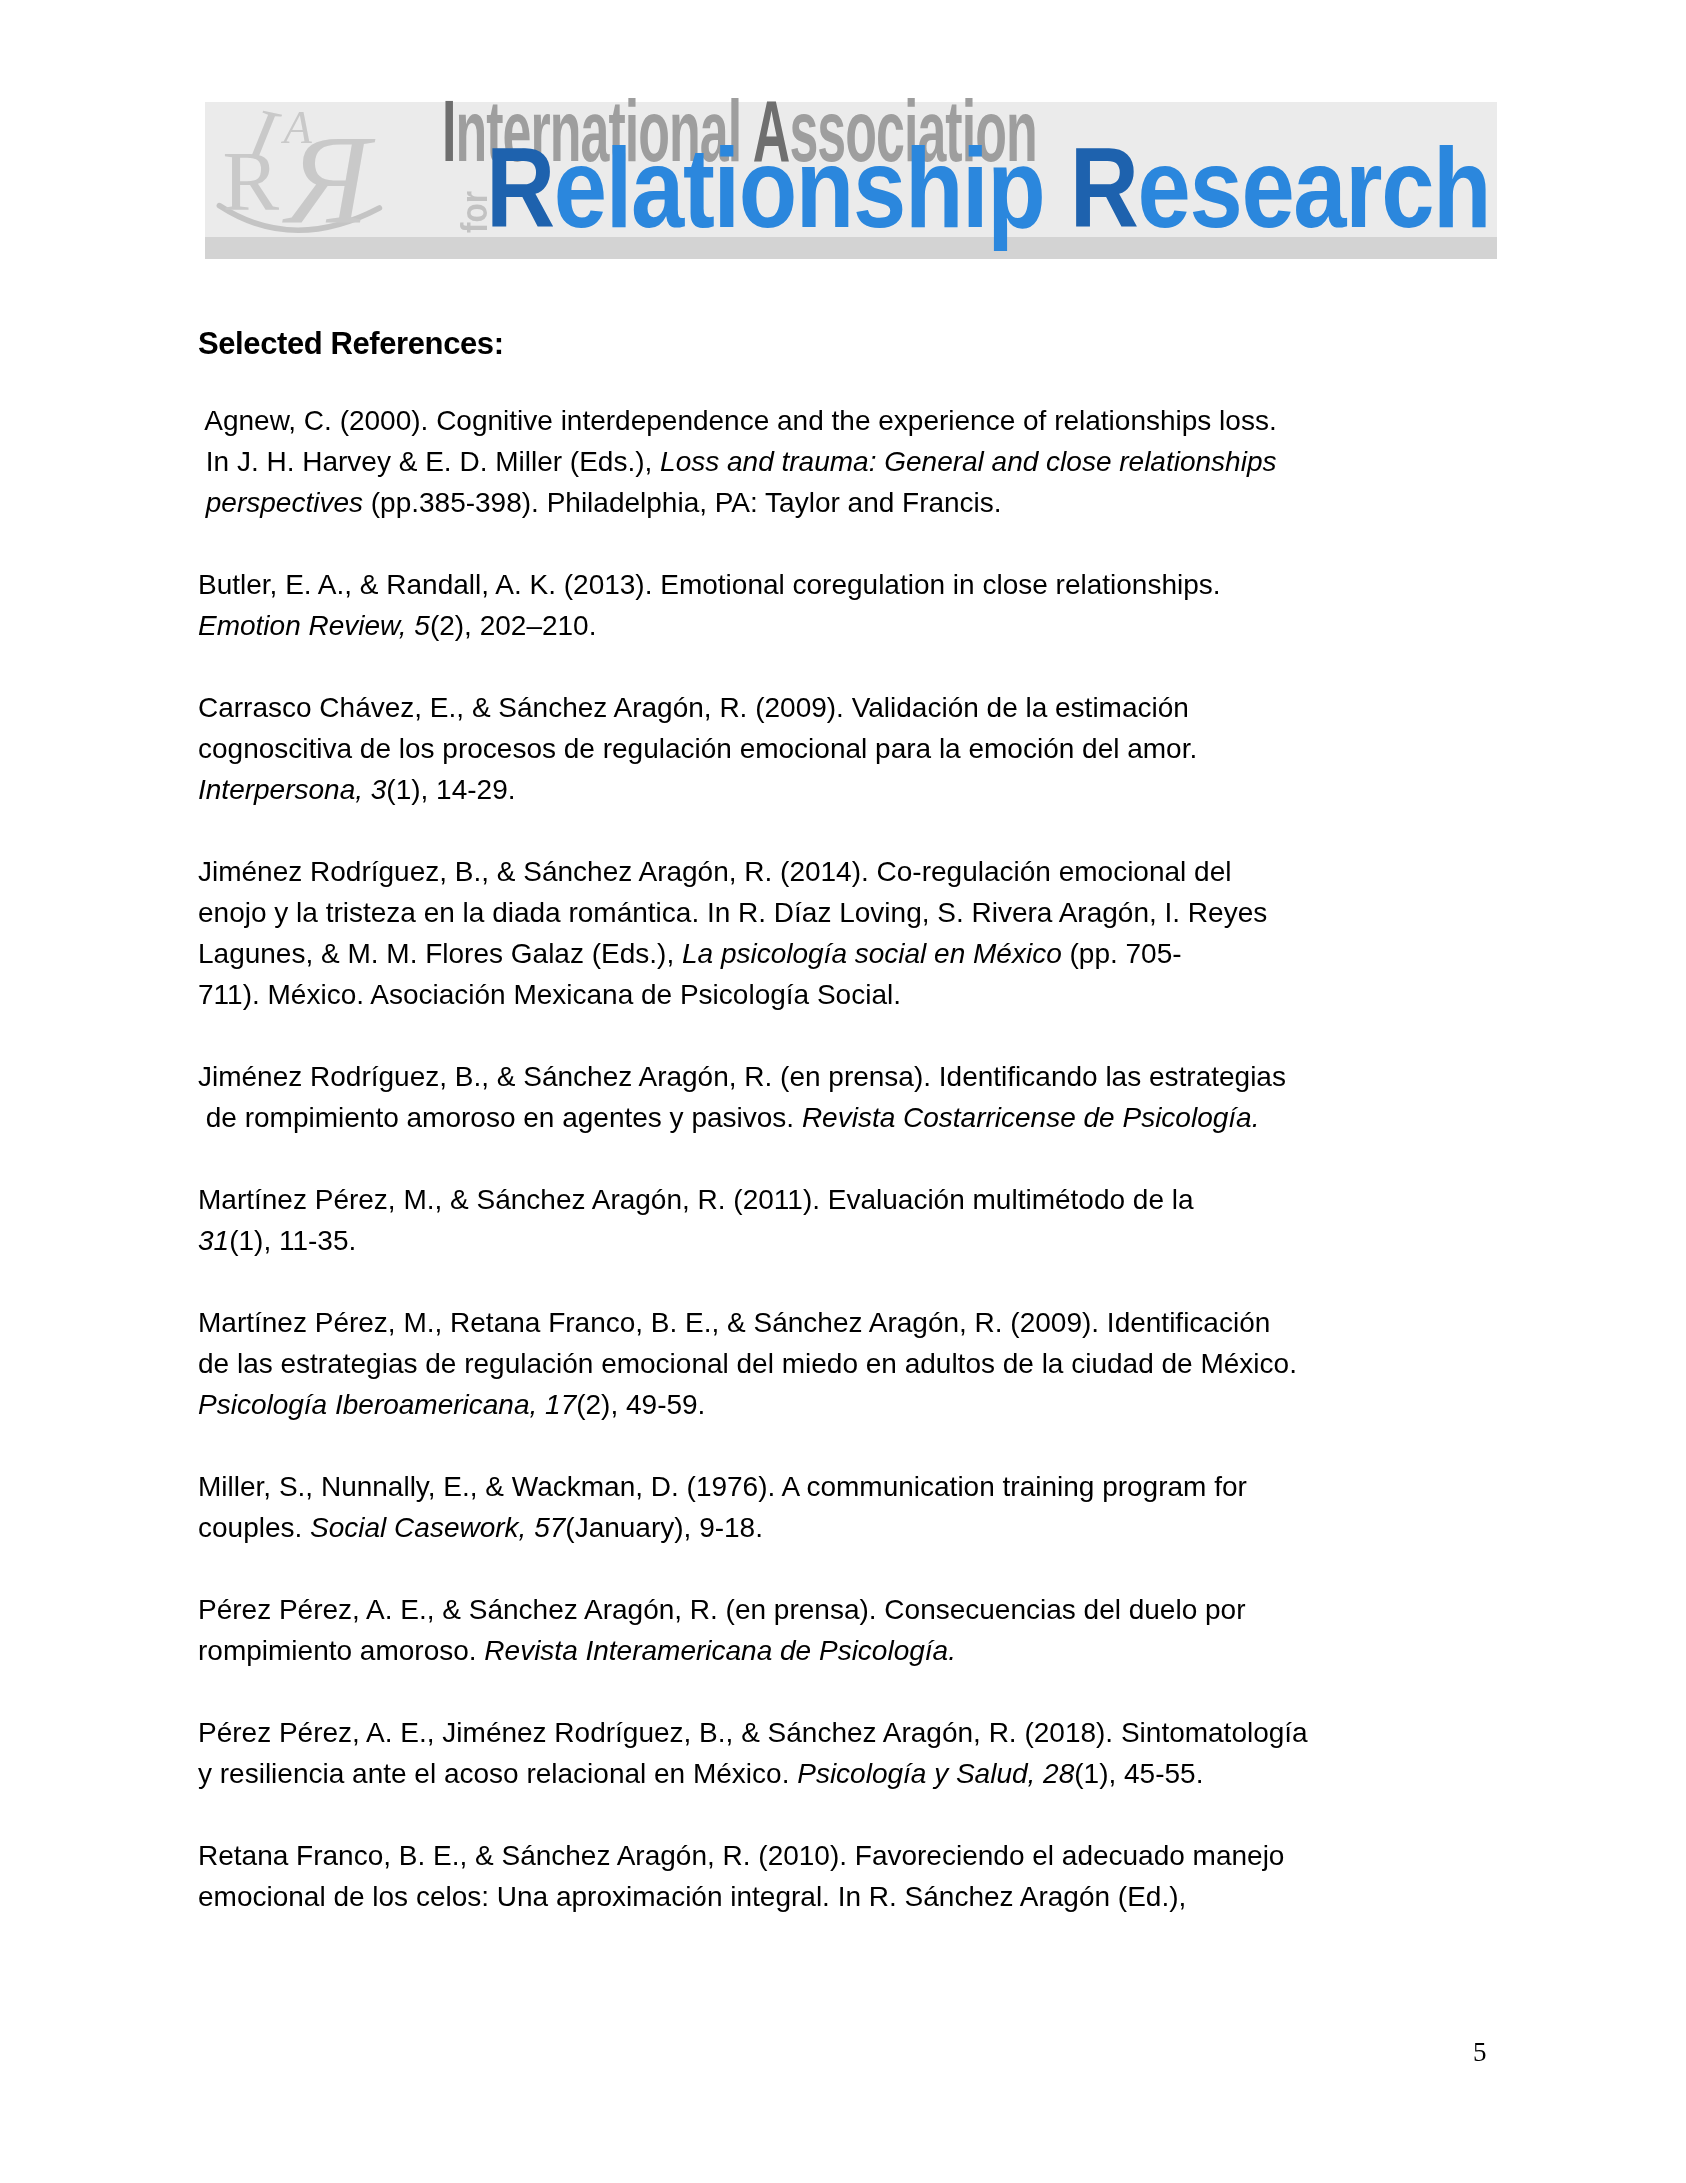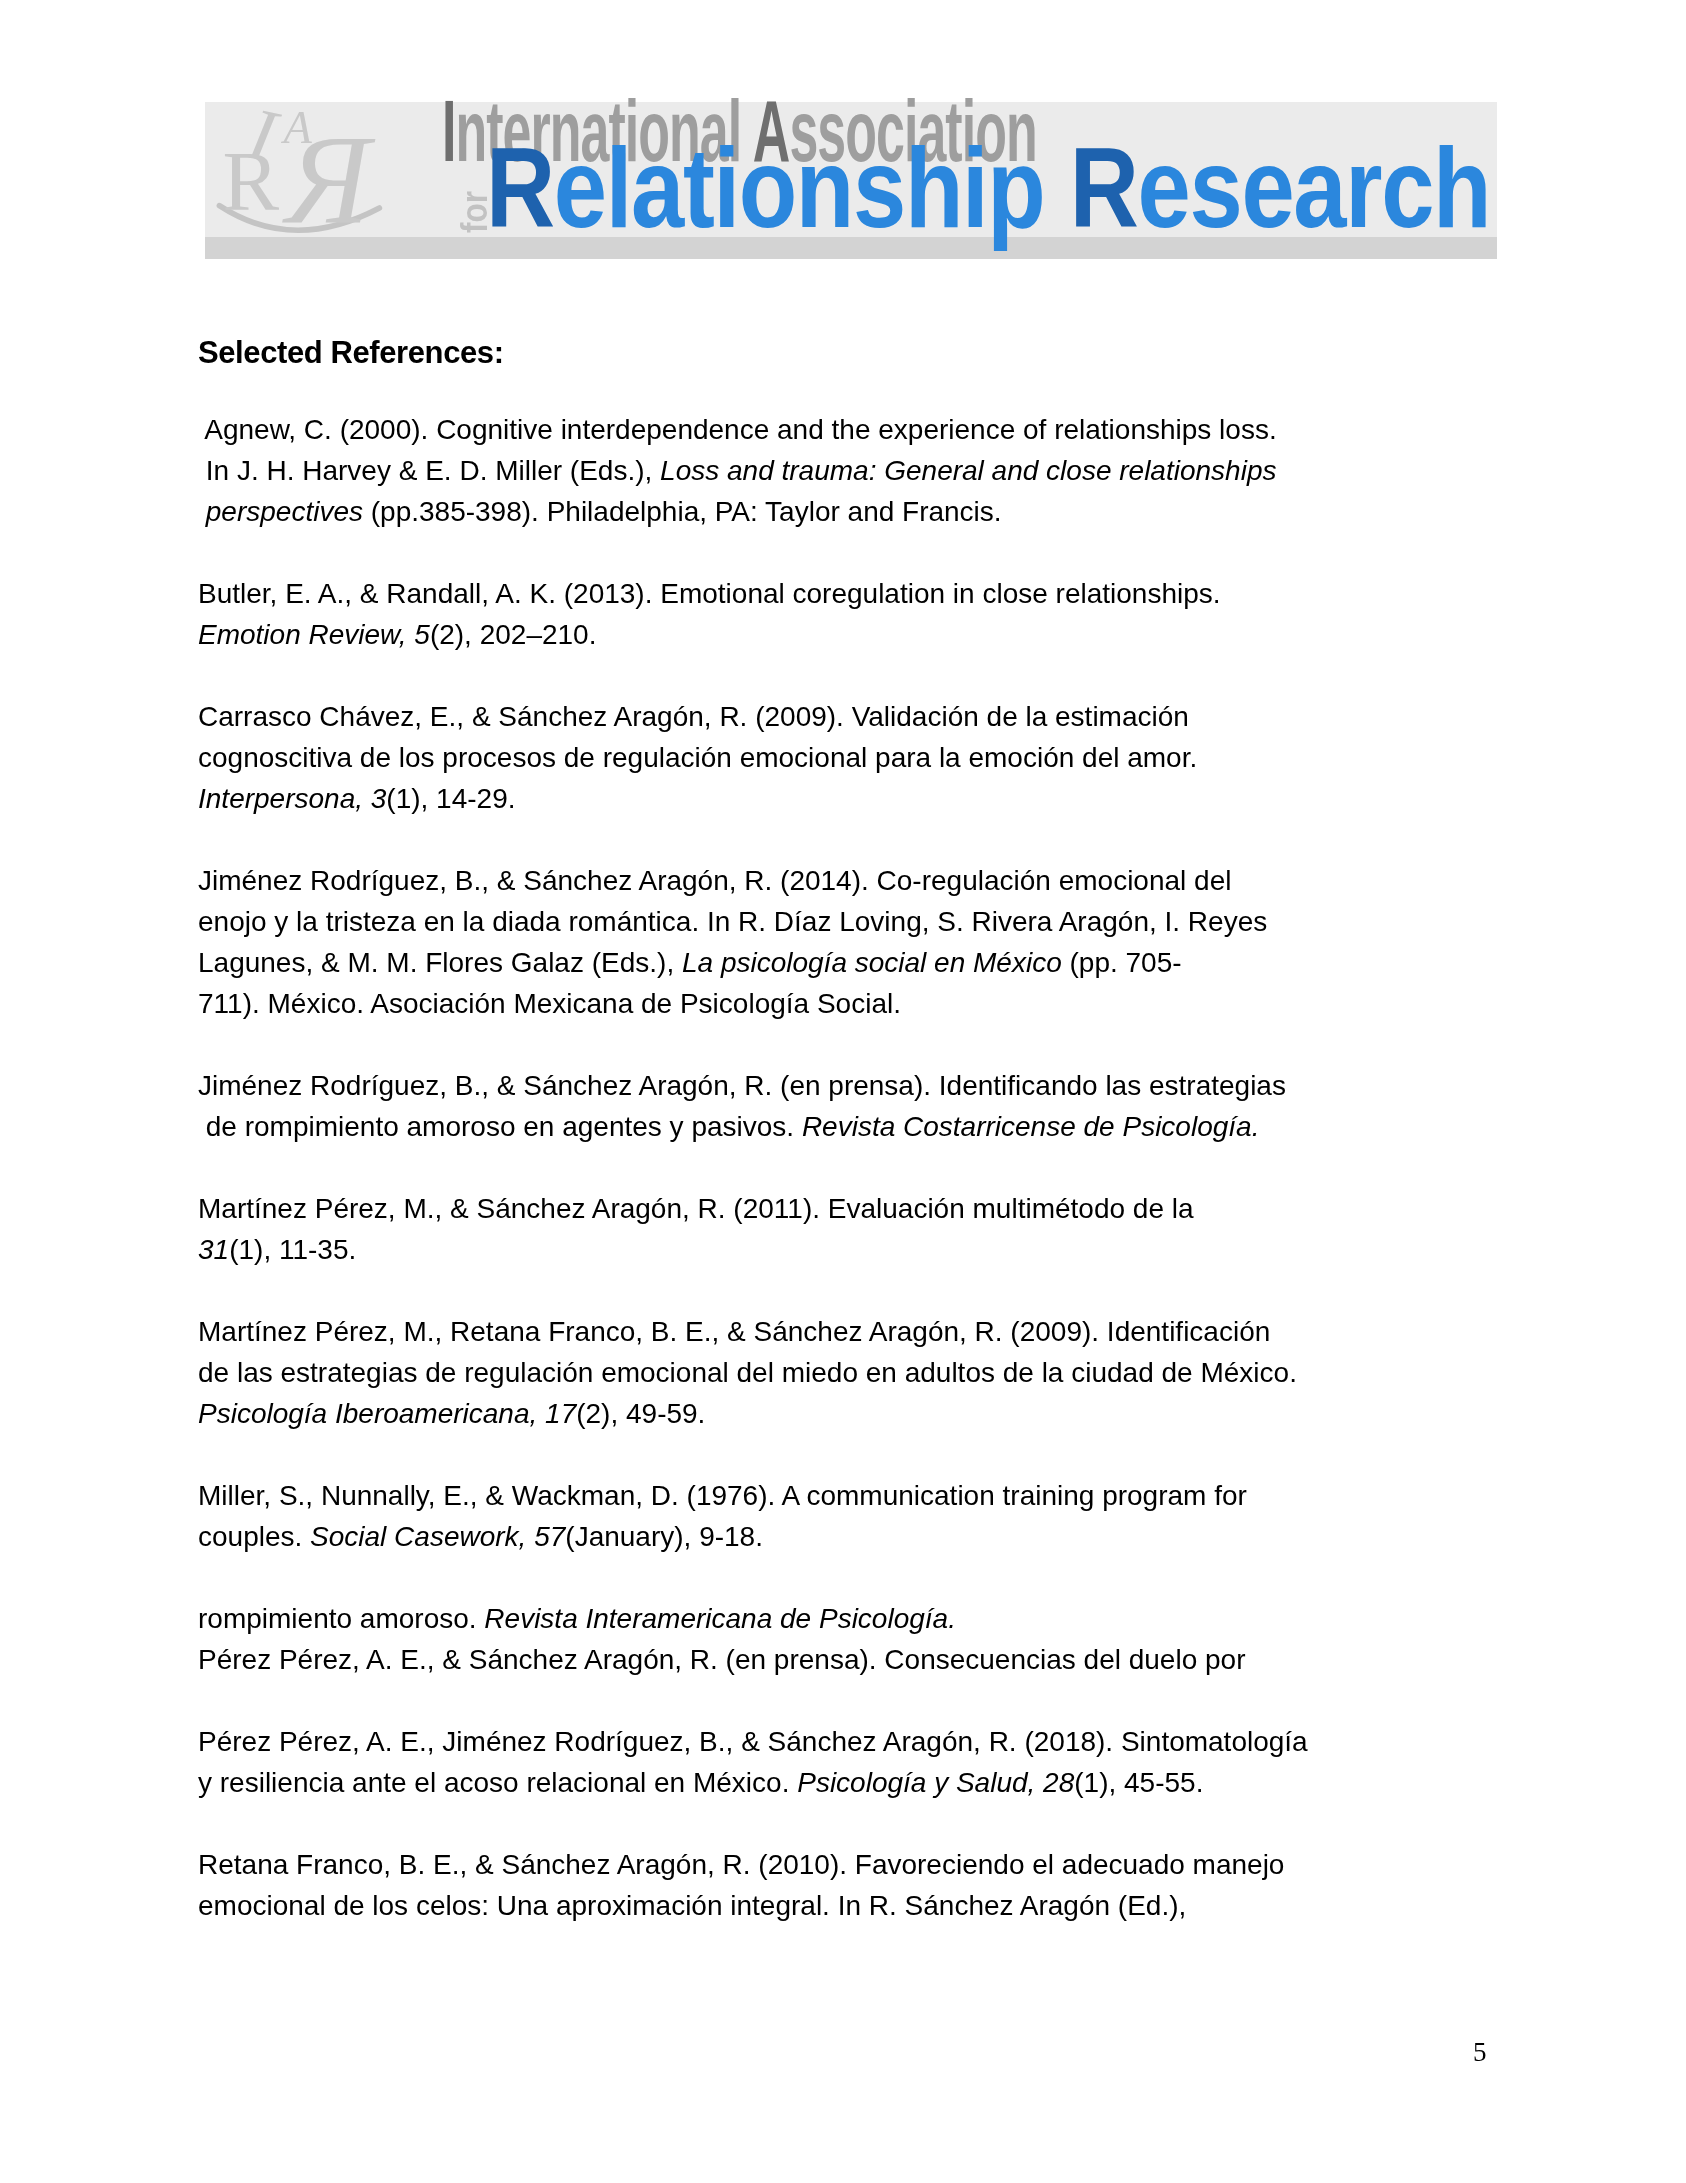--- a/index.html
+++ b/index.html
@@ -54,21 +54,21 @@
     transform:rotate(-90deg) scaleX(0.85); transform-origin:0 0;
     z-index:2;
   }
 
   
   .content {
     position:absolute; left:198px; top:326px; width:1375px;
   }
   .heading {
     font-size:31px; font-weight:bold;
-    margin:9px 0 38px 0; letter-spacing:-0.4px;
+    margin:0 0 38px 0; letter-spacing:-0.4px;
   }
   .ref {
     font-size:28px; line-height:41px;
     margin:0 0 41px 0;
   }
   .ref-line { white-space:pre; }
   .it { font-style:italic; }
 
   .page-number {
     position:absolute; left:1473px; top:2037px;
@@ -129,22 +129,22 @@
       <div class="ref">
         <div class="ref-line"><span>Martínez Pérez, M., Retana Franco, B. E., &amp; Sánchez Aragón, R. (2009). Identificación</span></div>
         <div class="ref-line"><span>de las estrategias de regulación emocional del miedo en adultos de la ciudad de México.</span></div>
         <div class="ref-line"><span class="it">Psicología Iberoamericana, 17</span><span>(2), 49-59.</span></div>
       </div>
       <div class="ref">
         <div class="ref-line"><span>Miller, S., Nunnally, E., &amp; Wackman, D. (1976). A communication training program for</span></div>
         <div class="ref-line"><span>couples. </span><span class="it">Social Casework, 57</span><span>(January), 9-18.</span></div>
       </div>
       <div class="ref">
+        <div class="ref-line"><span>Pérez Pérez, A. E., &amp; Sánchez Aragón, R. (en prensa). Consecuencias del duelo por</span></div>
         <div class="ref-line"><span>rompimiento amoroso. </span><span class="it">Revista Interamericana de Psicología.</span></div>
-        <div class="ref-line"><span>Pérez Pérez, A. E., &amp; Sánchez Aragón, R. (en prensa). Consecuencias del duelo por</span></div>
       </div>
       <div class="ref">
         <div class="ref-line"><span>Pérez Pérez, A. E., Jiménez Rodríguez, B., &amp; Sánchez Aragón, R. (2018). Sintomatología</span></div>
         <div class="ref-line"><span>y resiliencia ante el acoso relacional en México. </span><span class="it">Psicología y Salud, 28</span><span>(1), 45-55.</span></div>
       </div>
       <div class="ref">
         <div class="ref-line"><span>Retana Franco, B. E., &amp; Sánchez Aragón, R. (2010). Favoreciendo el adecuado manejo</span></div>
         <div class="ref-line"><span>emocional de los celos: Una aproximación integral. In R. Sánchez Aragón (Ed.),</span></div>
       </div>
     </div>

